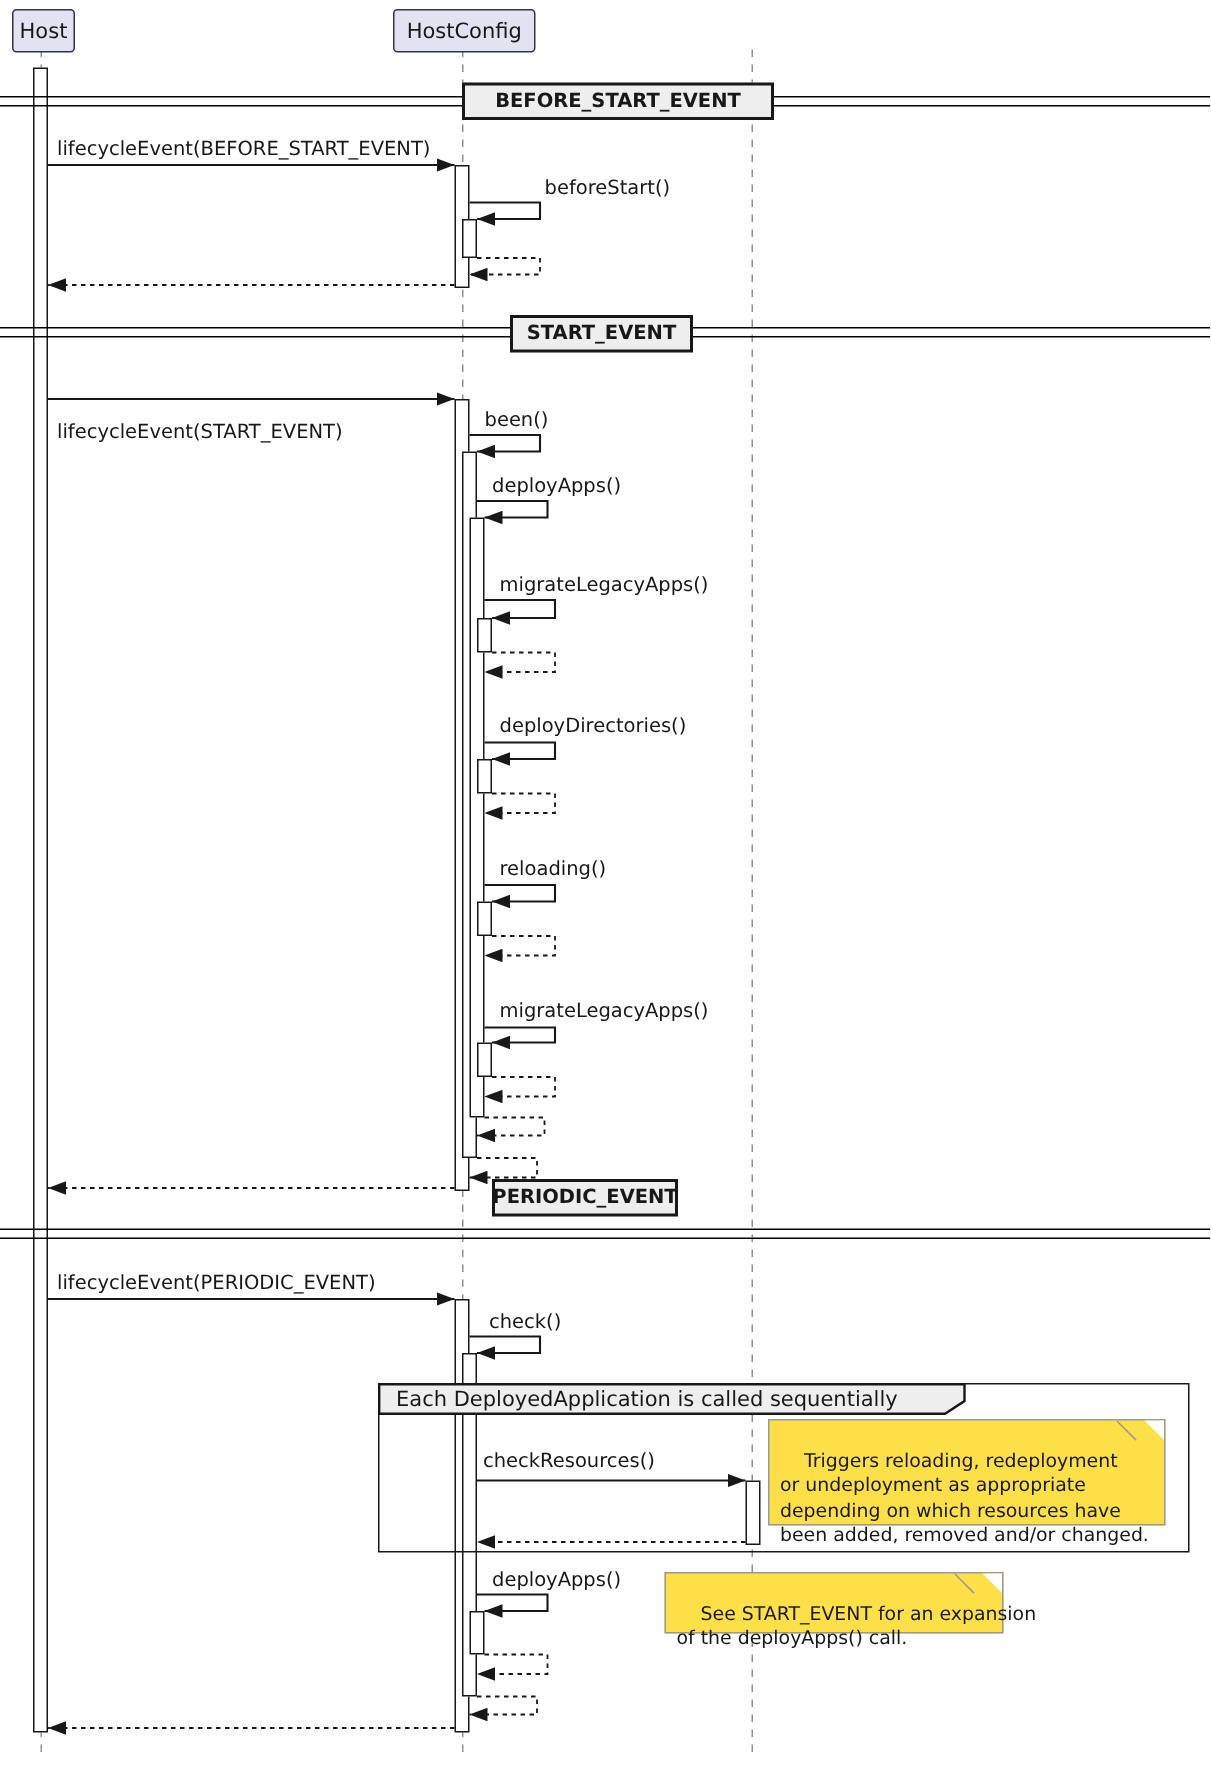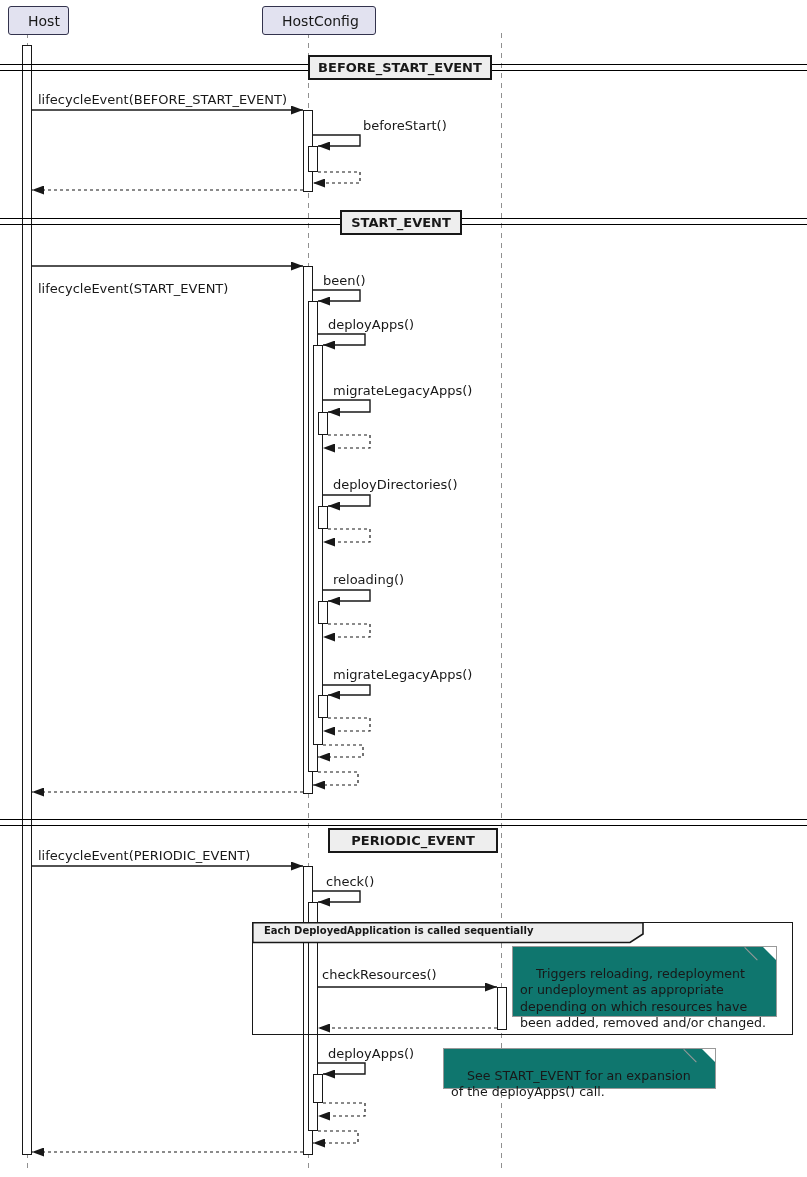--- a/index.html
+++ b/index.html
@@ -1,28 +1,28 @@
 <!DOCTYPE html>
 <html><head>
 <meta charset="utf-8">
 <style>
   html,body{margin:0;padding:0;background:#fff;}
   #canvas{position:relative;width:807px;height:1177px;background:#ffffff;overflow:hidden;
           font-family:"DejaVu Sans",sans-serif;color:#181818;}
   .lbl{position:absolute;font-size:13px;line-height:15px;white-space:nowrap;color:#181818;z-index:6;}
   .act{position:absolute;width:10px;background:#fff;border:1px solid #181818;box-sizing:border-box;z-index:2;}
   .pbox{position:absolute;background:#E2E2F0;border:1px solid #33334d;border-radius:3px;
-        display:flex;align-items:center;justify-content:flex-start;font-size:14px;z-index:2;padding-left:19px;}
+        display:flex;align-items:center;justify-content:center;font-size:14px;z-index:2;}
   .divline{position:absolute;left:0;width:807px;height:7px;border-top:1.8px solid #000;
            border-bottom:1.8px solid #000;box-sizing:border-box;z-index:3;}
   .divbox{position:absolute;background:#EEEEEE;border:2px solid #181818;box-sizing:border-box;
           display:flex;align-items:center;justify-content:center;font-size:13px;font-weight:bold;z-index:4;}
   .group{position:absolute;border:1.6px solid #181818;box-sizing:border-box;z-index:3;}
-  .glabel{position:absolute;font-size:10px;font-weight:bold;white-space:nowrap;z-index:6;}
-  .note{position:absolute;background:#0f766e;border:1px solid #999999;box-sizing:border-box;
+  .glabel{position:absolute;font-size:14px;font-weight:normal;white-space:nowrap;z-index:6;}
+  .note{position:absolute;background:#fde047;border:1px solid #999999;box-sizing:border-box;
         font-size:12.6px;line-height:16.5px;padding:2px 8px 3px 7px;white-space:pre;z-index:4;}
   .fold{position:absolute;top:0;right:0;width:0;height:0;
         border-top:13px solid #ffffff;border-left:13px solid transparent;}
   .foldline{position:absolute;top:0;right:13px;width:18.4px;height:1px;background:#999999;
             transform:rotate(45deg);transform-origin:0 0;}
   svg{position:absolute;left:0;top:0;}
   .bgsvg{z-index:1;}
   .arrsvg{z-index:5;}
   .s{stroke:#181818;stroke-width:1.4;fill:none;}
   .d{stroke:#181818;stroke-width:1.2;fill:none;stroke-dasharray:3,3;}
@@ -57,46 +57,46 @@
   <div class="act" style="left:497px;top:987px;height:43px;"></div>
 
   <div class="pbox" style="left:8px;top:6px;width:40px;height:27px;">
     <span>Host</span>
   </div>
   <div class="pbox" style="left:262px;top:6px;width:93px;height:27px;">
     <span>HostConfig</span>
   </div>
 
   <div class="divline" style="top:64px;"></div>
-  <div class="divbox" style="left:308px;top:55px;width:184px;height:25px;">
+  <div class="divbox" style="left:308px;top:55px;width:208px;height:25px;">
     <span>BEFORE_START_EVENT</span>
   </div>
 
   <div class="divline" style="top:218px;"></div>
   <div class="divbox" style="left:340px;top:210px;width:122px;height:25px;">
     <span>START_EVENT</span>
   </div>
 
   <div class="divline" style="top:819px;"></div>
-  <div class="divbox" style="left:328px;top:828px;width:170px;height:25px;">
+  <div class="divbox" style="left:328px;top:786px;width:124px;height:25px;">
     <span>PERIODIC_EVENT</span>
   </div>
 
   <div class="group" style="left:252px;top:922px;width:541px;height:113px;"></div>
   <div class="glabel" style="left:264px;top:925px;">Each DeployedApplication is called sequentially</div>
 
   <div class="note" style="left:512px;top:946px;width:265px;height:71px;">
     <span>Triggers reloading, redeployment
 or undeployment as appropriate
 depending on which resources have
 been added, removed and/or changed.</span>
     <span class="fold"></span>
     <span class="foldline"></span>
   </div>
-  <div class="note" style="left:443px;top:1048px;width:273px;height:41px;">
+  <div class="note" style="left:443px;top:1048px;width:226px;height:41px;">
     <span>See START_EVENT for an expansion
 of the deployApps() call.</span>
     <span class="fold"></span>
     <span class="foldline"></span>
   </div>
 
   <svg class="arrsvg" width="807" height="1177">
     <defs>
       <marker id="ah" viewBox="0 0 12 9" markerWidth="12" markerHeight="9" refX="12" refY="4.5" orient="auto" markerUnits="userSpaceOnUse">
         <path d="M0 0 L12 4.5 L0 9 Z" fill="#181818"></path>

